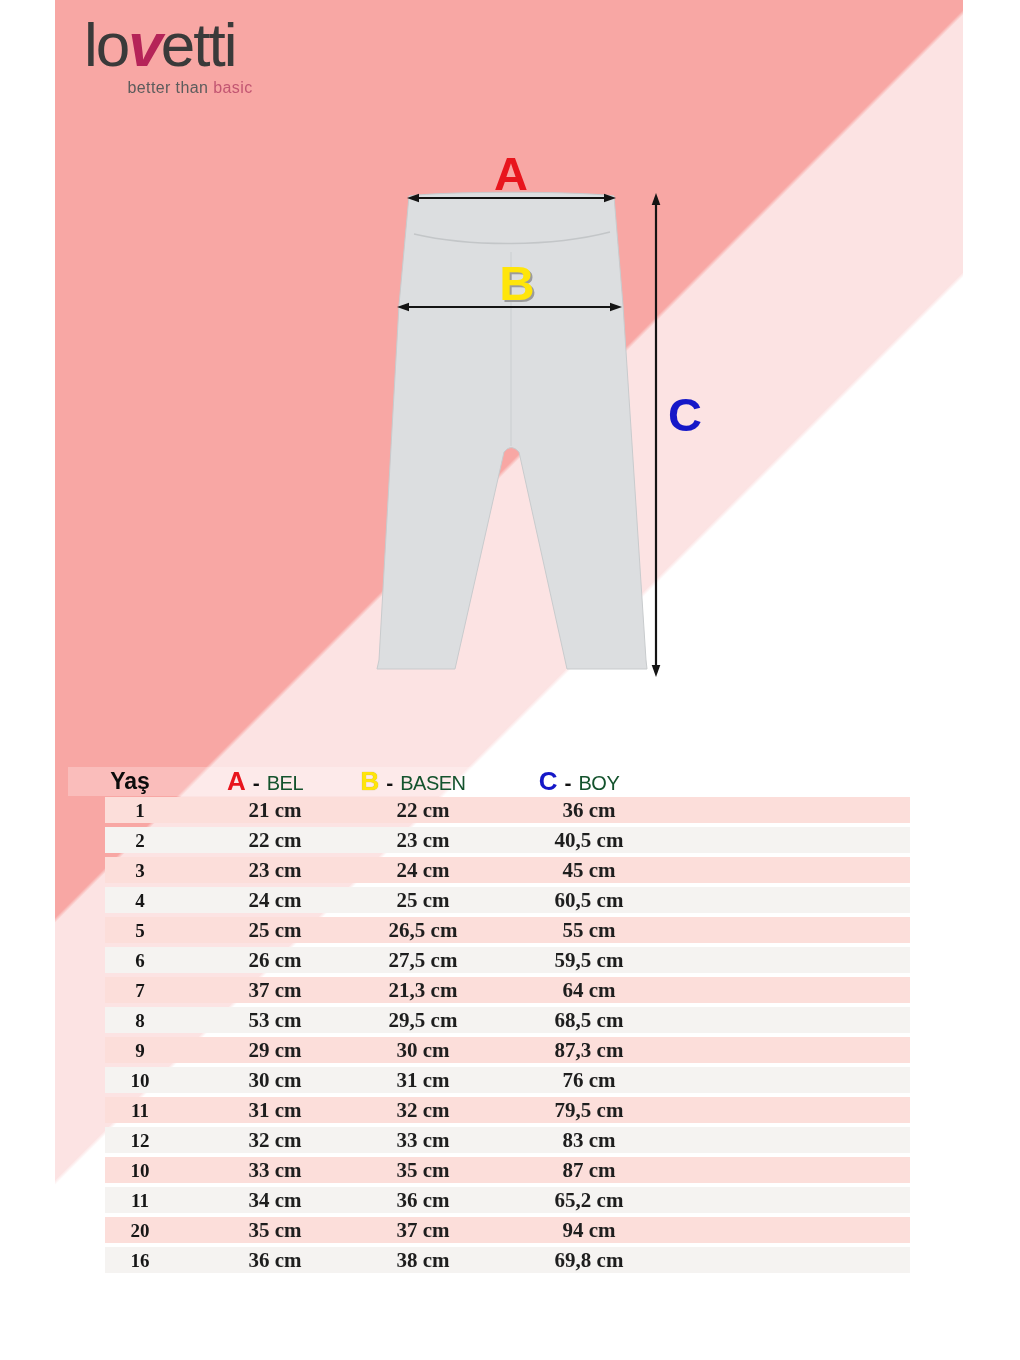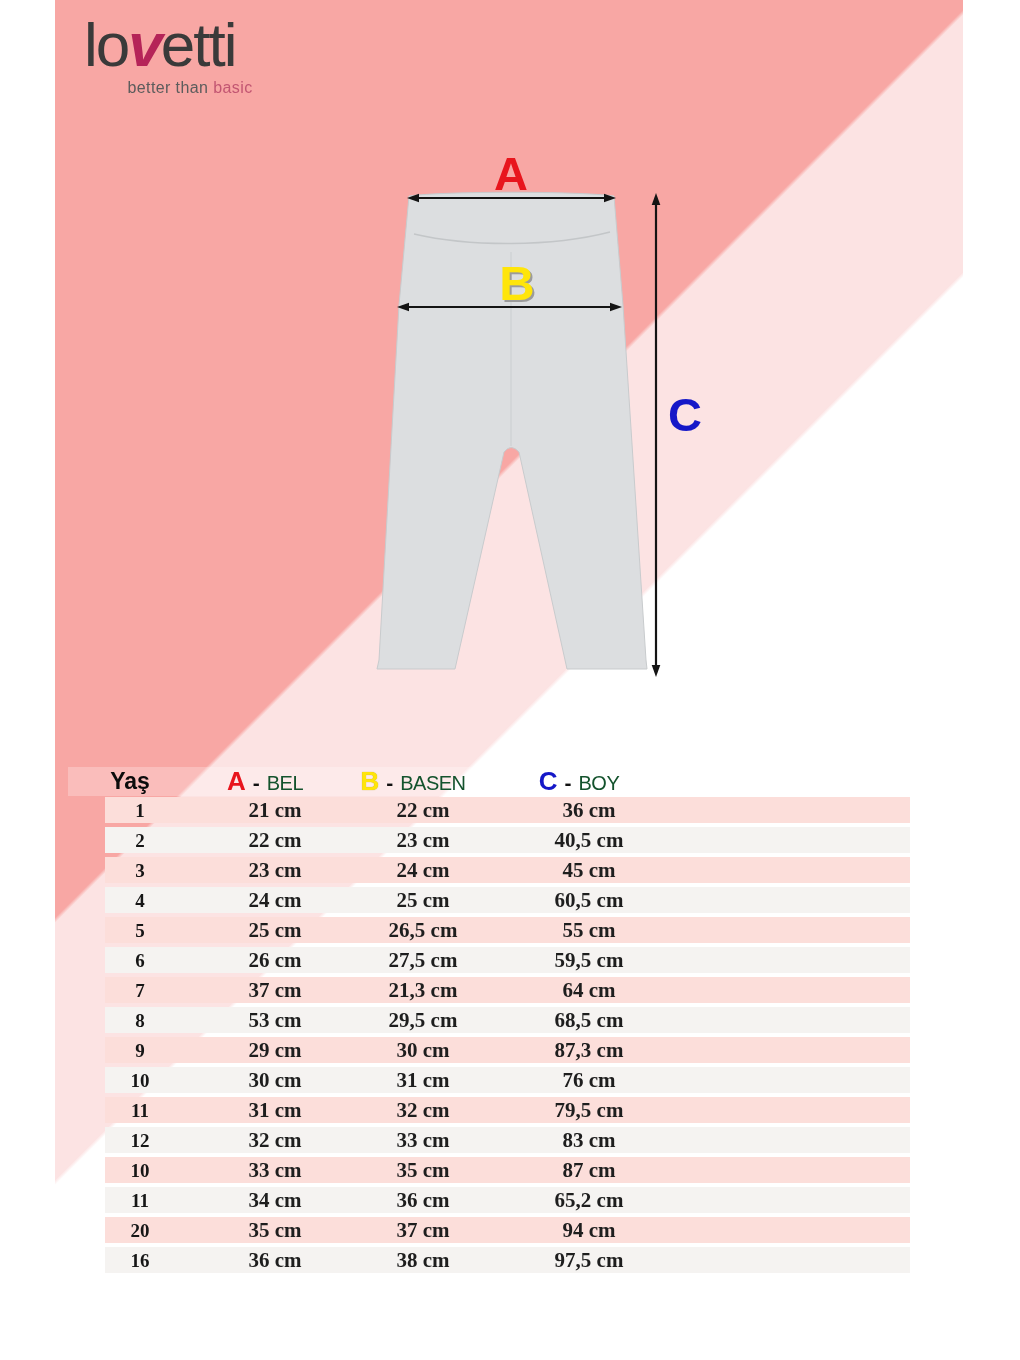--- a/index.html
+++ b/index.html
@@ -200,16 +200,16 @@
     <div class="row">
       <div class="c age">20</div>
       <div class="c">35 cm</div>
       <div class="c">37 cm</div>
       <div class="c">94 cm</div>
     </div>
     <div class="row">
       <div class="c age">16</div>
       <div class="c">36 cm</div>
       <div class="c">38 cm</div>
-      <div class="c">97,5 cm</div>
+      <div class="c">69,8 cm</div>
     </div>
   </div>
 </div>
 
 </body></html>

